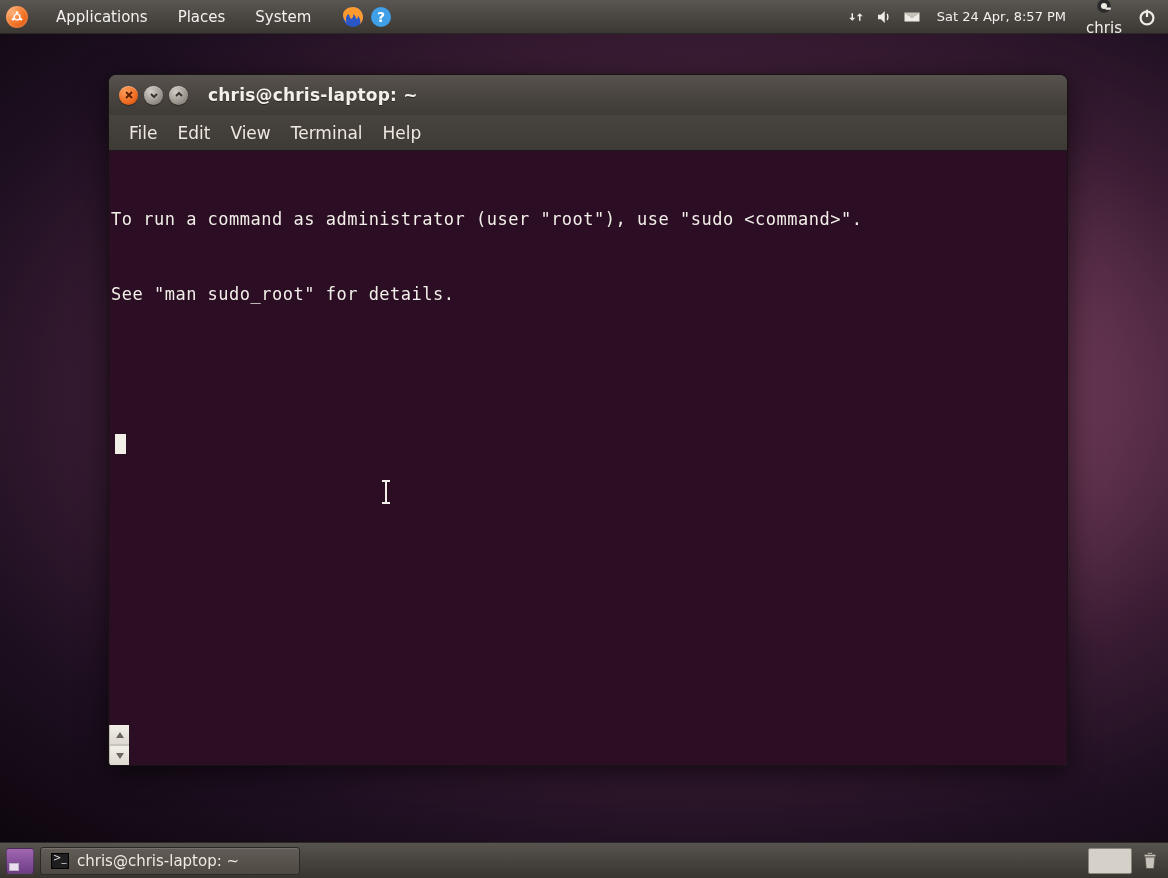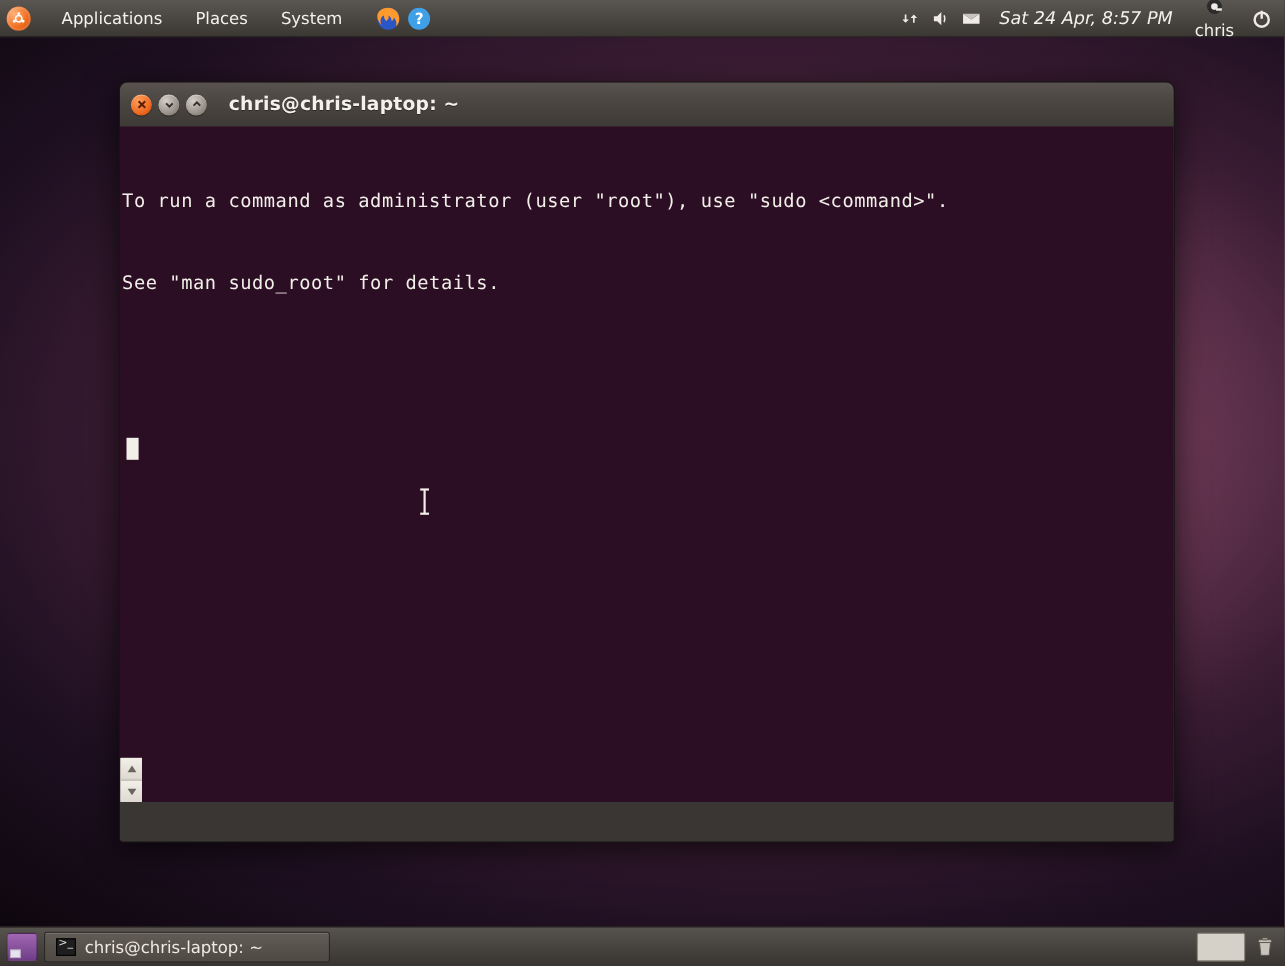--- a/index.html
+++ b/index.html
@@ -30,21 +30,21 @@
     box-shadow: inset 0 0 0 2px #ffffff22;
   }
   .ubuntu-logo svg { width: 14px; height:14px; }
   .top-menu-item { padding: 4px 8px; cursor: default; border-radius: 3px; }
   .quick-launch { display: flex; align-items:center; margin-left:8px; gap:4px;}
   .ql-icon { width:24px; height:24px; display:flex; align-items:center; justify-content:center; }
   .flex-spacer { flex: 1; }
   .indicators { display:flex; align-items:center; gap:10px; padding-right:4px; }
   .ind { display:flex; align-items:center; justify-content:center; }
   .ind svg { width:18px; height:18px; }
-  .datetime { padding: 0 6px; font-size:16px;font-style:italic; }
+  .datetime { padding: 0 6px; font-size:13px; }
   .user-switch { display:flex; align-items:center; gap:4px; padding:0 4px;flex-direction:column;}
   .power-btn { width:22px; height:22px; display:flex; align-items:center; justify-content:center;}
 
   
   .window {
     position: absolute;
     left: 108px; top: 74px;
     width: 960px; height: 692px;
     border-radius: 8px 8px 4px 4px;
     box-shadow: 0 6px 30px rgba(0,0,0,0.65);
@@ -246,20 +246,27 @@
         </svg>
     </div>
     <div class="tb-btn tb-max">
       <svg viewBox="0 0 10 10" stroke="#343029" stroke-width="1.8" fill="none">
           <polyline points="2,6 5,3 8,6"></polyline>
         </svg>
     </div>
     <div class="tb-title">chris@chris-laptop: ~</div>
   </div>
 
+  <div class="menubar">
+    <div class="mi">File</div>
+    <div class="mi">Edit</div>
+    <div class="mi">View</div>
+    <div class="mi">Terminal</div>
+    <div class="mi">Help</div>
+  </div>
 
   <div class="term-area">
     <div class="term-content">
       <div class="line">To run a command as administrator (user "root"), use "sudo &lt;command&gt;".</div>
       <div class="line">See "man sudo_root" for details.</div>
       <div class="line">&nbsp;</div>
       <div class="prompt-line">
         <span class="cursor-block"></span>
       </div>
       <div class="text-cursor-ibeam"></div>

